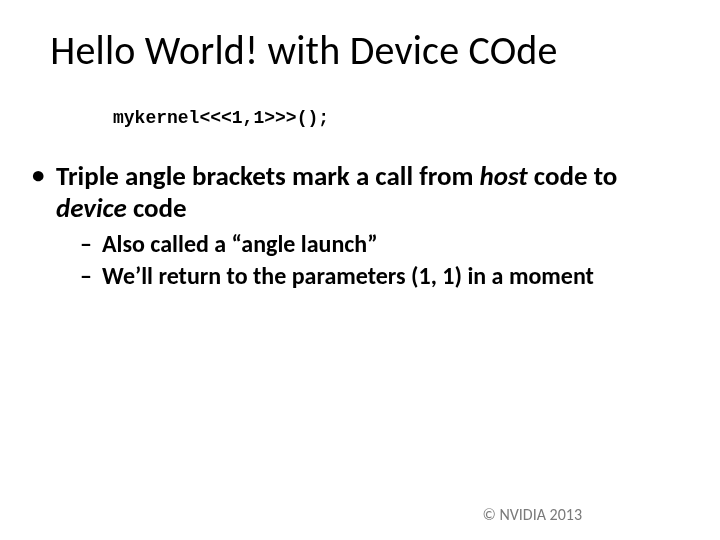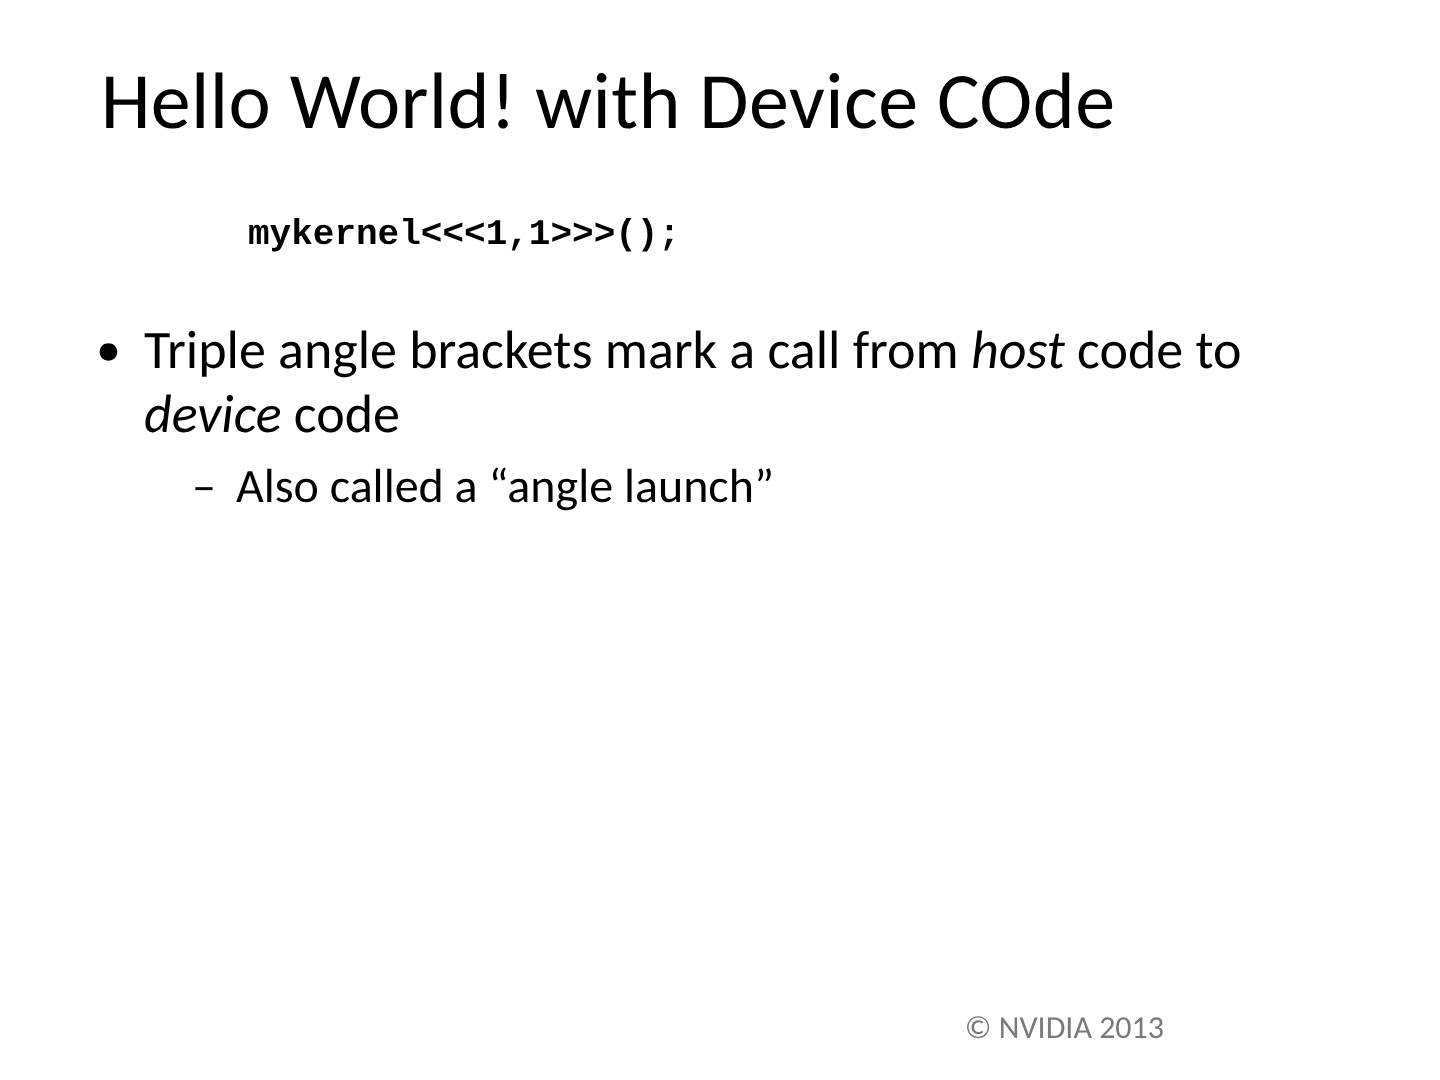--- a/index.html
+++ b/index.html
@@ -24,32 +24,33 @@
     left: 0;
     width: 100%;
     text-align: center;
     font-size: 40px;
     font-weight: 400;
     letter-spacing: 0.2px;
   }
   .code-line {
     position: absolute;
     top: 108px;
-    left: 124px;
+    left: 113px;
     font-family: "Courier New", Courier, monospace;
     font-size: 18px;
     font-weight: bold;
   }
   .body {
     position: absolute;
     top: 160px;
-    left: 44px;
+    left: 28px;
     width: 640px;
     font-size: 27px;
     line-height: 1.18;
+    font-weight: bold;
   }
   ul.level1 {
     list-style: none;
     margin: 0;
     padding: 0;
   }
   ul.level1 > li {
     position: relative;
     padding-left: 28px;
     margin-bottom: 10px;
@@ -100,20 +101,21 @@
   <div class="title">Hello World! with Device COde</div>
 
   <div class="code-line">mykernel&lt;&lt;&lt;1,1&gt;&gt;&gt;();</div>
 
   <div class="body">
     <ul class="level1">
       <li>
         <span>Triple angle brackets mark a call from </span><span class="italic">host</span><span> code to </span><span class="italic">device</span><span> code</span>
         <ul class="level2">
           <li>Also called a “angle launch”</li>
+          <li>We’ll return to the parameters (1, 1) in a moment</li>
         </ul>
       </li>
     </ul>
     <div class="gap"></div>
   </div>
 
   <div class="footer">© NVIDIA 2013</div>
 
 </div>
 

